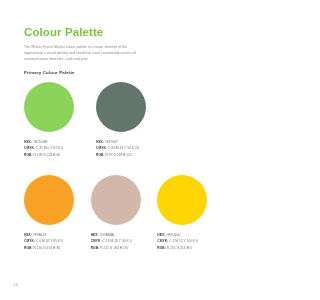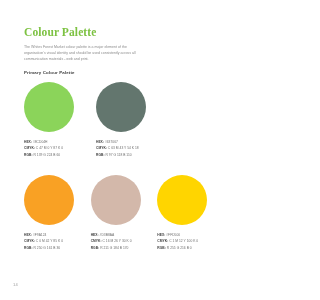--- a/index.html
+++ b/index.html
@@ -30,21 +30,20 @@
     right: 12px;
   }
 
   .page-title {
     font-size: 11.5px;
     font-weight: bold;
     color: #7DC242;
     letter-spacing: 0.1px;
     margin: 0 0 5px 0;
     line-height: 1.1;
-    font-family: Liberation Serif, serif;
   }
 
   .intro {
     font-size: 3.5px;
     line-height: 1.75;
     color: #8a8a8a;
     margin: 0;
     width: 112px;
     letter-spacing: 0.02px;
   }

